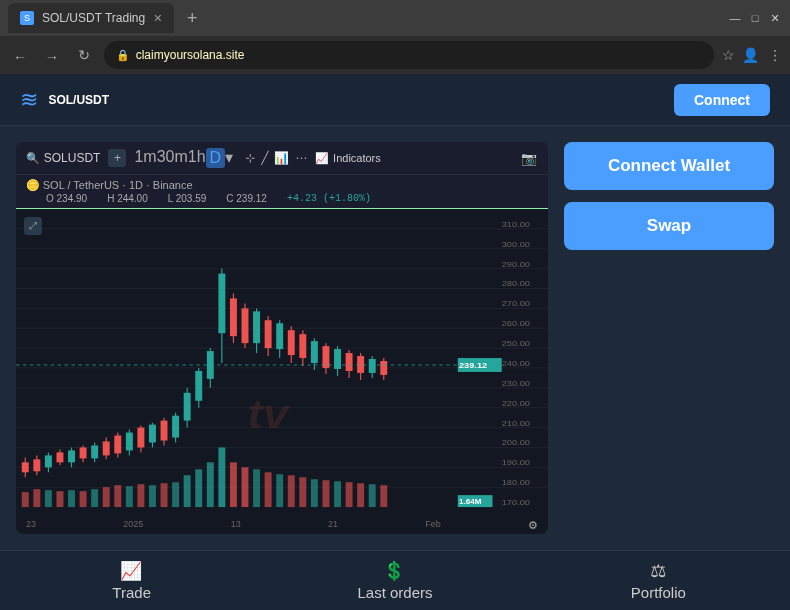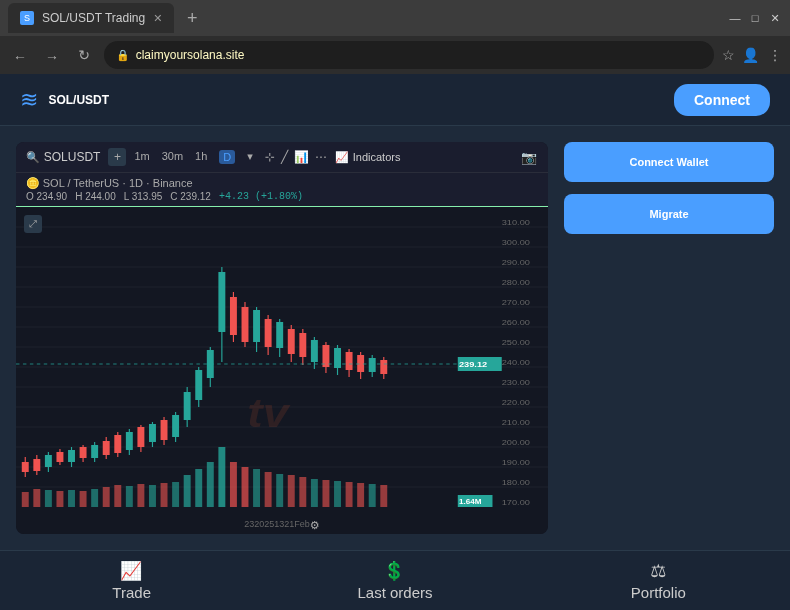--- a/index.html
+++ b/index.html
@@ -151,21 +151,21 @@
     .logo-text {
       font-size: 12px;
       font-weight: bold;
       color: white;
     }
     .header-connect-btn {
       margin-left: auto;
       background: #4a9eff;
       color: white;
       border: none;
-      border-radius: 14px;
+      border-radius: 6px;
       padding: 8px 20px;
       font-size: 14px;
       font-weight: 600;
       cursor: pointer;
     }
 
     
     .main-content {
       display: flex;
       flex: 1;
@@ -205,22 +205,22 @@
       background: #2a3a4a;
       border-radius: 3px;
       display: flex;
       align-items: center;
       justify-content: center;
       color: #aaa;
       font-size: 12px;
     }
     .chart-timeframes {
       display: flex;
-      gap: 12px;
-      font-size: 11px;
+      gap: 0;
+      font-size: 16px;
       color: #aaa;
     }
     .tf-active {
       background: #2a5a9a;
       color: #4a9eff;
       padding: 1px 4px;
       border-radius: 3px;
     }
     .chart-tools {
       display: flex;
@@ -250,22 +250,23 @@
     .chart-pair {
       font-size: 11px;
       color: #ddd;
       font-weight: bold;
     }
     .chart-pair span { color: #aaa; font-weight: normal; }
     .chart-ohlc {
       font-size: 10px;
       color: #aaa;
       display: flex;
-      gap: 8px;
+      gap: 20px;
       margin-top: 1px;
+      margin-left: 20px;
     }
     .ohlc-change { color: #26a69a; font-family: Liberation Mono, monospace; }
 
     .chart-body {
       flex: 1;
       position: relative;
       background: #131722;
       overflow: hidden;
     }
 
@@ -296,21 +297,21 @@
       flex-direction: column;
       gap: 12px;
     }
     .action-btn {
       width: 100%;
       padding: 14px 22px;
       background: #4a9eff;
       border: none;
       border-radius: 8px;
       color: white;
-      font-size: 11px;
+      font-size: 17px;
       font-weight: 600;
       cursor: pointer;
       text-align: center;
     }
 
     
     .bottom-nav {
       display: flex;
       background: #1a2535;
       border-top: 1px solid #2a3a4a;
@@ -330,21 +331,21 @@
       font-size: 18px;
       color: #ccc;
     }
     .nav-label {
       font-size: 15px;
       color: #ccc;
     }
 
     .chart-date-row {
       display: flex;
-      justify-content: center;
+      justify-content: space-between;
       padding: 2px 10px;
       font-size: 9px;
       color: #666;
       background: #131722;
     }
   </style>
 </head>
 <body>
 
 <div class="browser-chrome">
@@ -420,21 +421,21 @@
       </div>
 
       <div class="chart-info">
         <div class="chart-pair">
           <span>🪙</span>
           <span>SOL / TetherUS · 1D · Binance</span>
         </div>
         <div class="chart-ohlc">
           <span>O <span>234.90</span></span>
           <span>H <span>244.00</span></span>
-          <span>L <span>313.95</span></span>
+          <span>L <span>203.59</span></span>
           <span>C <span>239.12</span></span>
           <span class="ohlc-change">+4.23 (+1.80%)</span>
         </div>
       </div>
 
       <div class="chart-body">
         <svg class="chart-svg" viewBox="0 0 460 310" preserveAspectRatio="none">
 
           <line x1="0" y1="20" x2="460" y2="20" stroke="#2a2d3a" stroke-width="0.5"></line>
           <line x1="0" y1="40" x2="460" y2="40" stroke="#2a2d3a" stroke-width="0.5"></line>
@@ -617,21 +618,21 @@
         <span>13</span>
         <span>21</span>
         <span>Feb</span>
         <span style="font-size:11px;color:#aaa;">⚙</span>
       </div>
 
     </div>
 
     <div class="right-panel">
       <button class="action-btn">Connect Wallet</button>
-      <button class="action-btn">Migrate</button>
+      <button class="action-btn">Swap</button>
     </div>
 
   </div>
 
   <div class="bottom-nav">
     <div class="nav-item">
       <span class="nav-icon">📈</span>
       <span class="nav-label">Trade</span>
     </div>
     <div class="nav-item">

